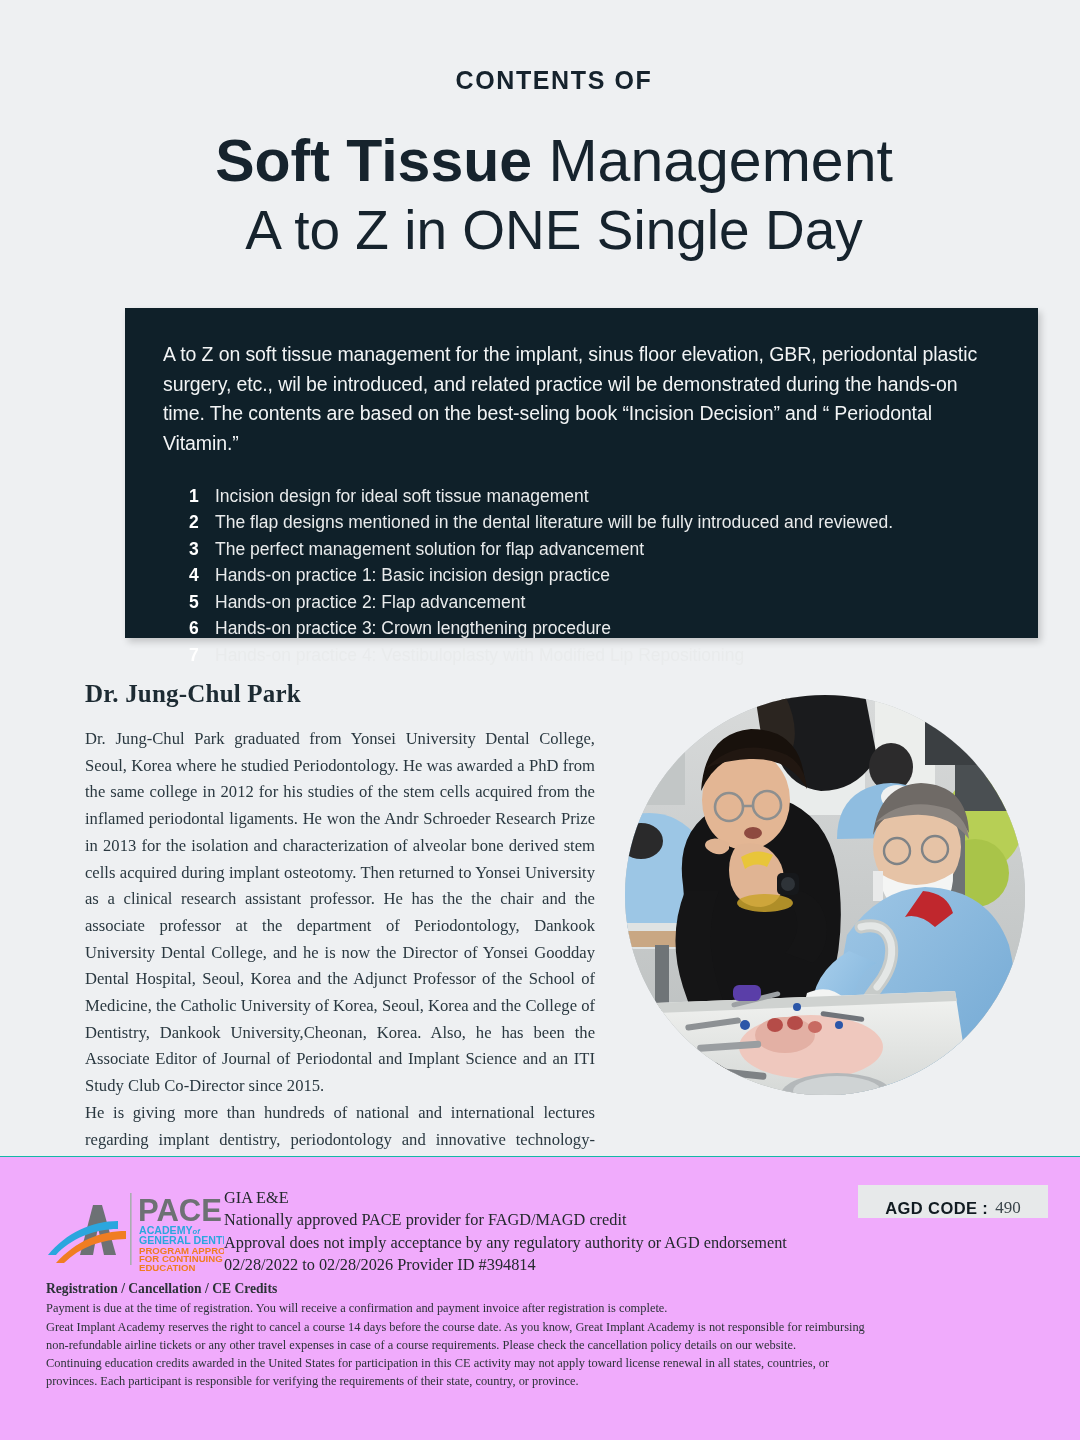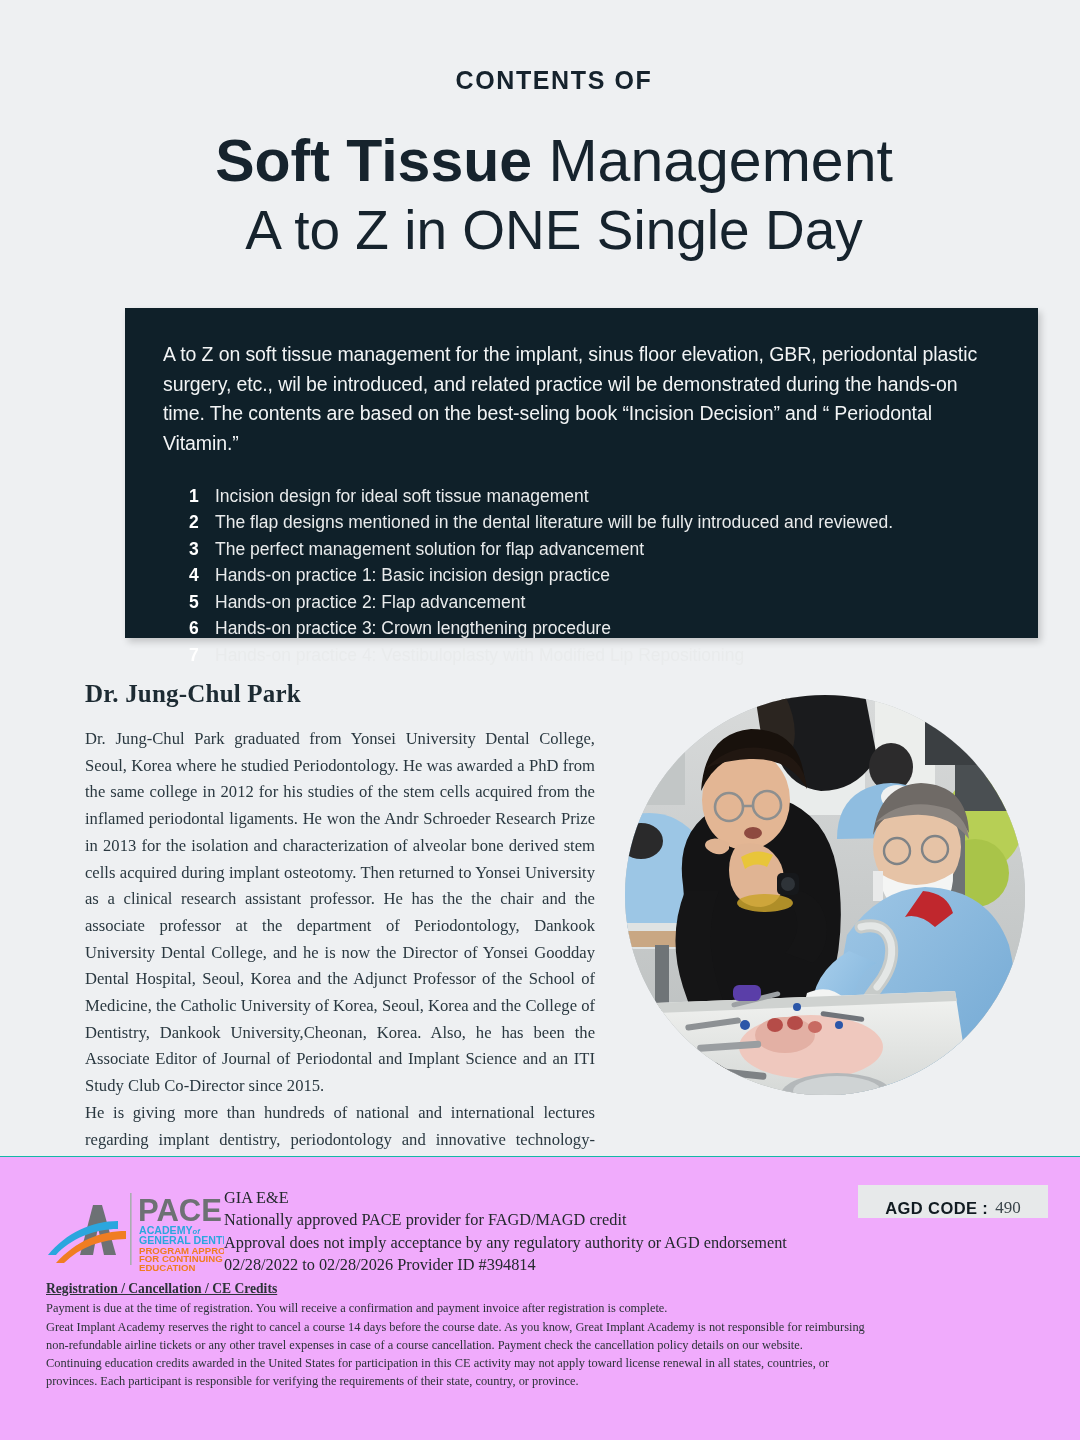--- a/index.html
+++ b/index.html
@@ -181,21 +181,20 @@
     left: 46px;
     top: 122px;
     width: 990px;
     font-family: "Liberation Serif", serif;
     color: #2c3338;
   }
   .legal-head {
     font-size: 13.6px;
     font-weight: 700;
     line-height: 1.5;
-    text-decoration: underline;
   }
   .legal-line {
     font-size: 12.4px;
     line-height: 1.46;
   }
 </style>
 </head>
 <body>
 
 <div class="header">
@@ -393,17 +392,17 @@
 
   <div class="agd-badge">
     <span class="agd-label">AGD CODE :</span>
     <span class="agd-value">490</span>
   </div>
 
   <div class="legal">
     <div class="legal-head">Registration / Cancellation / CE Credits</div>
     <div class="legal-line">Payment is due at the time of registration. You will receive a confirmation and payment invoice after registration is complete.</div>
     <div class="legal-line">Great Implant Academy reserves the right to cancel a course 14 days before the course date. As you know, Great Implant Academy is not responsible for reimbursing</div>
-    <div class="legal-line">non-refundable airline tickets or any other travel expenses in case of a course cancellation. Payment check the cancellation policy details on our website.</div>
+    <div class="legal-line">non-refundable airline tickets or any other travel expenses in case of a course requirements. Please check the cancellation policy details on our website.</div>
     <div class="legal-line">Continuing education credits awarded in the United States for participation in this CE activity may not apply toward license renewal in all states, countries, or</div>
     <div class="legal-line">provinces. Each participant is responsible for verifying the requirements of their state, country, or province.</div>
   </div>
 </div>
 
 </body></html>

